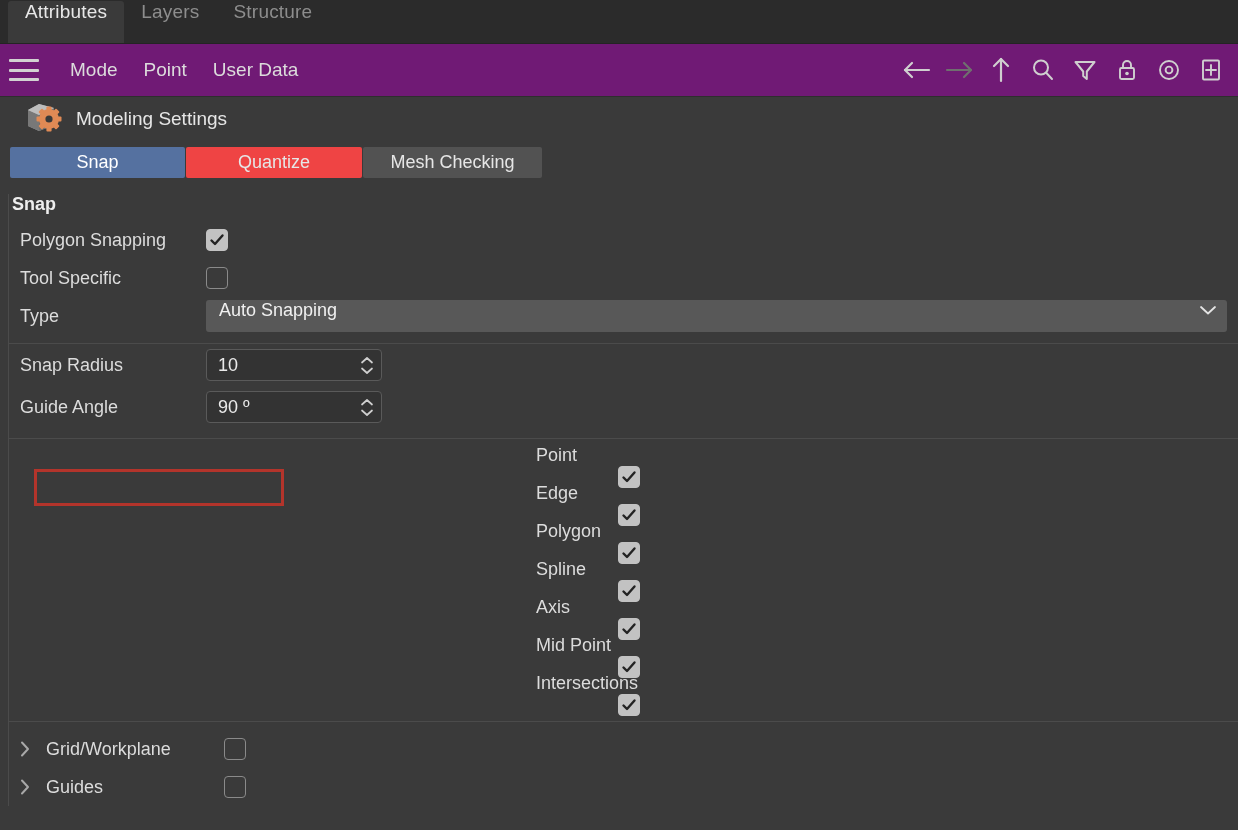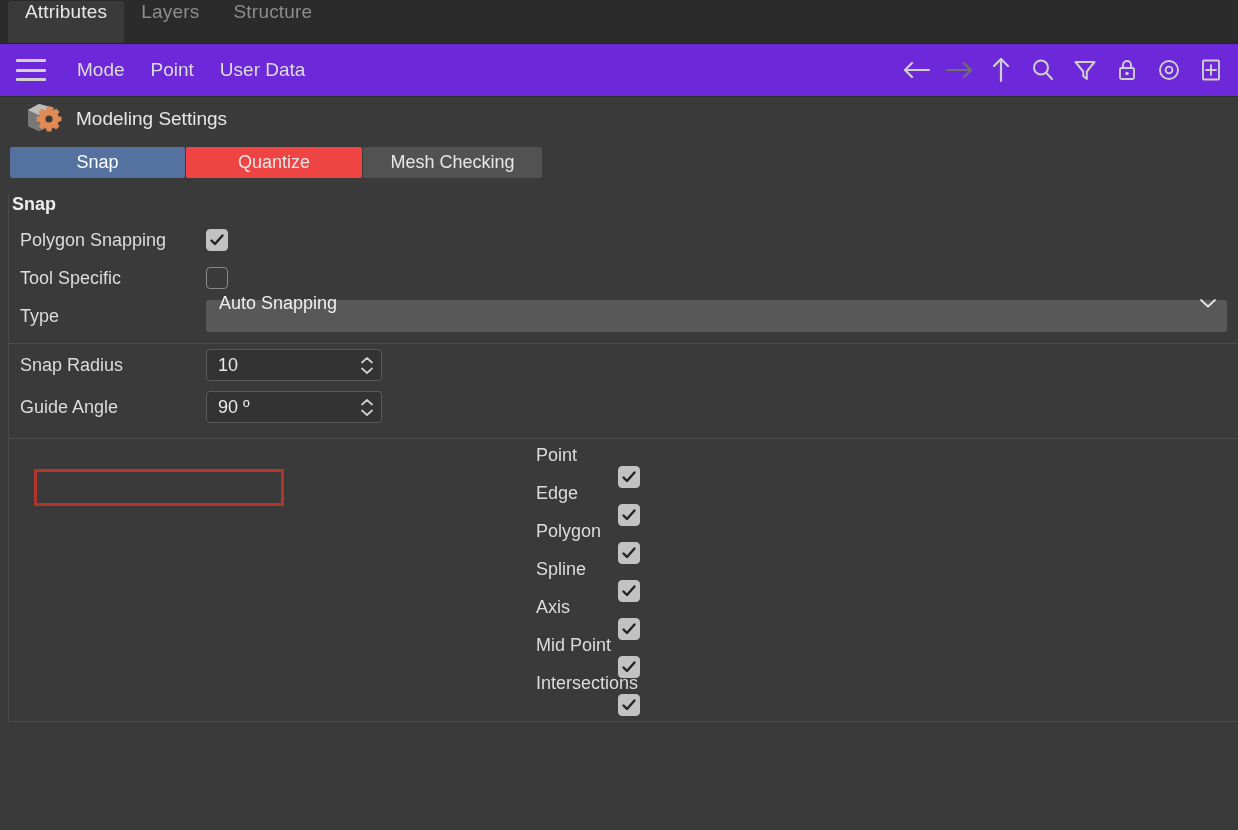--- a/index.html
+++ b/index.html
@@ -30,24 +30,24 @@
   .wtab.active {
     background: #3a3a3a;
     color: #e8e8e8;
     border-top-left-radius: 3px;
     border-top-right-radius: 3px;
   }
 
   
   .menubar {
     height: 53px;
-    background: #6d28d9;
+    background: #701a75;
     display: flex;
     align-items: center;
-    padding-left: 16px;
+    padding-left: 9px;
     padding-right: 12px;
     border-bottom: 1px solid #2e2e2e;
   }
   .hamburger {
     width: 30px; height: 22px;
     display: flex; flex-direction: column; justify-content: space-between;
     margin-right: 18px;
   }
   .hamburger i { display: block; height: 3px; background: #d2d2d2; border-radius: 1px; }
   .menuitem {
@@ -127,21 +127,21 @@
     border: 3px solid #b3342b;
     pointer-events: none;
     z-index: 5;
   }
 
   
   .dd {
     height: 32px;
     background: #585858;
     border-radius: 3px;
-    display: flex; align-items: flex-end;
+    display: flex; align-items: flex-start;
     padding: 0 10px 18px 13px;
     color: #f0f0f0; font-size: 18px;
     flex: 1;
     margin-right: 11px;
   }
   .dd .ddtext { flex: 1; }
 
   
   .spin {
     width: 176px; height: 32px;
@@ -421,13 +421,33 @@
       <span class="cb on">
           <svg width="16" height="16" viewBox="0 0 16 16">
             <polyline points="2.5,8.5 6,12 13.5,3.5" fill="none" stroke="#232323" stroke-width="2.4" stroke-linecap="round" stroke-linejoin="round"></polyline>
           </svg>
         </span>
     </div>
   </div>
 
   <div class="hrule" style="margin-top:10px"></div>
 
+  <div style="margin-top:8px">
+    <div class="row">
+      <span class="expander">
+        <svg width="12" height="18" viewBox="0 0 12 18">
+            <polyline points="3,2.5 9,9 3,15.5" fill="none" stroke="#a8a8a8" stroke-width="2" stroke-linecap="round" stroke-linejoin="round"></polyline>
+          </svg>
+      </span>
+      <span class="rlabel indent-label" style="width:178px">Grid/Workplane</span>
+      <span class="cb off"></span>
+    </div>
+    <div class="row">
+      <span class="expander">
+        <svg width="12" height="18" viewBox="0 0 12 18">
+            <polyline points="3,2.5 9,9 3,15.5" fill="none" stroke="#a8a8a8" stroke-width="2" stroke-linecap="round" stroke-linejoin="round"></polyline>
+          </svg>
+      </span>
+      <span class="rlabel indent-label" style="width:178px">Guides</span>
+      <span class="cb off"></span>
+    </div>
+  </div>
 </div>
 
 </body></html>

